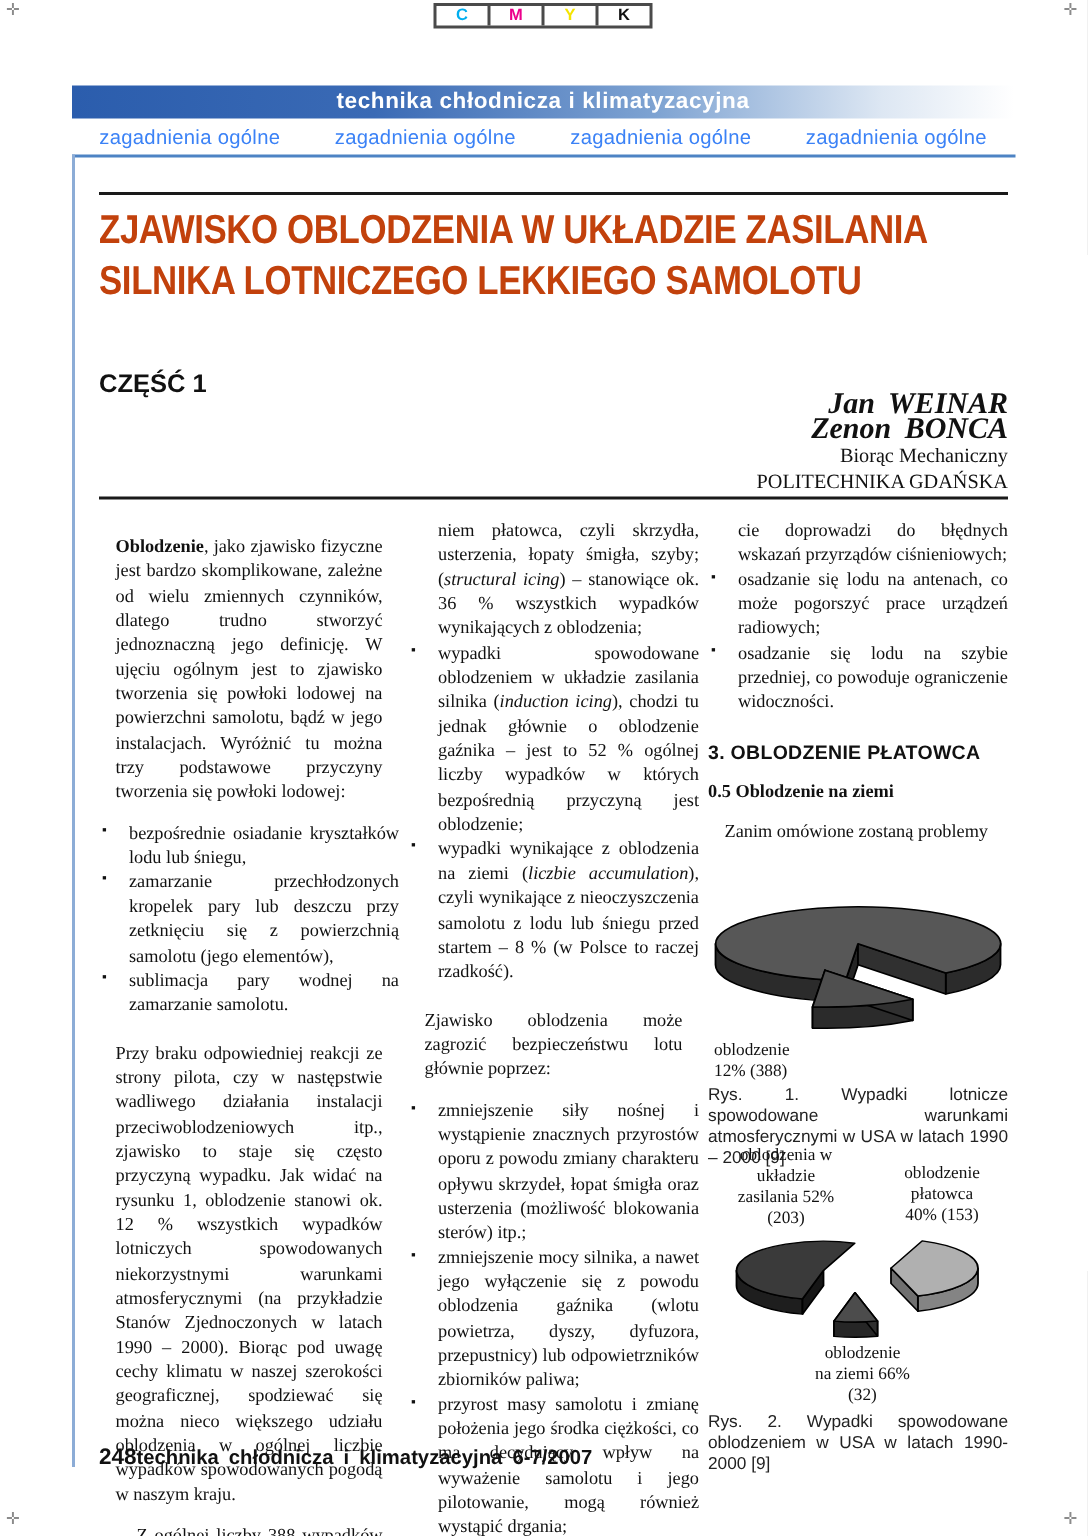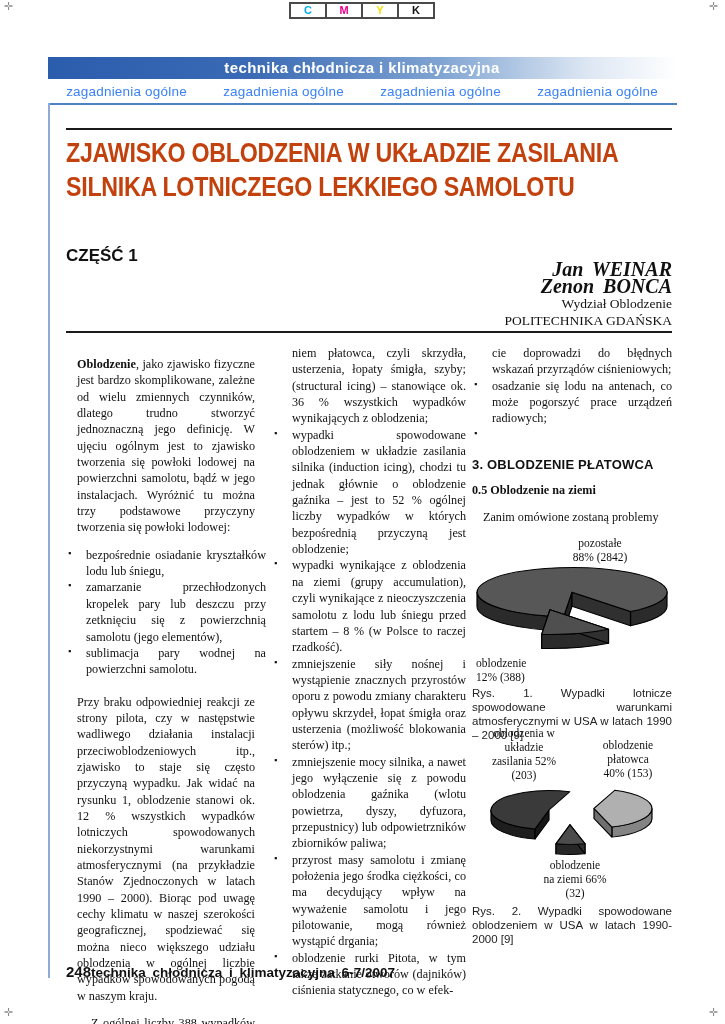--- a/index.html
+++ b/index.html
@@ -35,21 +35,21 @@
   .col{font-size:12.2px;line-height:1.34;text-align:justify;}
   .para{margin:11px;}
   .para.indent{text-indent:14px;}
   .space{margin-top:16px;}
   .bullet{display:flex;}
   .marker{flex:0 0 20px;width:20px;font-size:9px;padding-left:2px;box-sizing:border-box;}
   .btext{flex:1;text-align:justify;}
   .h-sans{font:bold 13px "Liberation Sans",sans-serif;margin-top:18px;letter-spacing:.2px;}
   .h-serif{font-weight:bold;margin-top:10px;}
   .bold{font-weight:bold;}
-  .italic{}
+  .italic{font-style:italic;}
   
   .fig{position:relative;width:200px;}
   .fig1{height:190px;margin-top:6px;}
   .fig2{height:204px;}
   .flabel{position:absolute;font:11.5px/14px "Liberation Serif",serif;text-align:center;}
   .fig svg{position:absolute;left:0;}
   .fcap{position:absolute;left:0;width:200px;font:11.5px/14px "Liberation Sans",sans-serif;
         text-align:justify;color:#222;}
   
   .footer{position:absolute;left:66px;top:963px;width:606px;display:flex;
@@ -88,61 +88,62 @@
   <div class="title">
     <div>ZJAWISKO OBLODZENIA W UKŁADZIE ZASILANIA</div>
     <div>SILNIKA LOTNICZEGO LEKKIEGO SAMOLOTU</div>
   </div>
 
   <div class="part">CZĘŚĆ 1</div>
 
   <div class="authors">
     <div class="a">Jan  WEINAR</div>
     <div class="a">Zenon  BONCA</div>
-    <div>Wydział Oblodzenie</div>
+    <div>Biorąc Mechaniczny</div>
     <div>POLITECHNIKA  GDAŃSKA</div>
   </div>
 
   <div class="rule2"></div>
 
   <div class="cols">
     <div class="col">
         <div class="para"><span class="bold">Oblodzenie</span><span>, jako zjawisko fizyczne jest bardzo skomplikowane, zależne od wielu zmiennych czynników, dlatego trudno stworzyć jednoznaczną jego definicję. W ujęciu ogólnym jest to zjawisko tworzenia się powłoki lodowej na powierzchni samolotu, bądź w jego instalacjach. Wyróżnić tu można trzy podstawowe przyczyny tworzenia się powłoki lodowej:</span></div>
         <div class="bullet">
           <span class="marker">▪</span>
           <span class="btext"><span>bezpośrednie osiadanie kryształków lodu lub śniegu,</span></span>
         </div>
         <div class="bullet">
           <span class="marker">▪</span>
           <span class="btext"><span>zamarzanie przechłodzonych kropelek pary lub deszczu przy zetknięciu się z powierzchnią samolotu (jego elementów),</span></span>
         </div>
         <div class="bullet">
           <span class="marker">▪</span>
-          <span class="btext"><span>sublimacja pary wodnej na powierzchni samolotu.</span></span>
+          <span class="btext"><span>sublimacja pary wodnej na zamarzanie samolotu.</span></span>
         </div>
         <div class="para space"><span>Przy braku odpowiedniej reakcji ze strony pilota, czy w następstwie wadliwego działania instalacji przeciwoblodzeniowych itp., zjawisko to staje się często przyczyną wypadku. Jak widać na rysunku 1, oblodzenie stanowi ok. 12 % wszystkich wypadków lotniczych spowodowanych niekorzystnymi warunkami atmosferycznymi (na przykładzie Stanów Zjednoczonych w latach 1990 – 2000). Biorąc pod uwagę cechy klimatu w naszej szerokości geograficznej, spodziewać się można nieco większego udziału oblodzenia w ogólnej liczbie wypadków spowodowanych pogodą w naszym kraju.</span></div>
         <div class="para indent"><span>Z ogólnej liczby 388 wypadków lotniczych w USA, które miały miejsce w latach 1990 – 2000 i spowodowane były oblodzeniem [9], wyróżnić można trzy podstawowe ich grupy (rys. 2):</span></div>
         <div class="bullet">
           <span class="marker">▪</span>
           <span class="btext"><span>wypadki spowodowane oblodze-</span></span>
         </div>
       </div>
     <div class="col">
         <div class="bullet">
           <span class="marker"></span>
           <span class="btext"><span>niem płatowca, czyli skrzydła, usterzenia, łopaty śmigła, szyby; (</span><span class="italic">structural icing</span><span>) – stanowiące ok. 36 % wszystkich wypadków wynikających z oblodzenia;</span></span>
         </div>
         <div class="bullet">
           <span class="marker">▪</span>
           <span class="btext"><span>wypadki spowodowane oblodzeniem w układzie zasilania silnika (</span><span class="italic">induction icing</span><span>), chodzi tu jednak głównie o oblodzenie gaźnika – jest to 52 % ogólnej liczby wypadków w których bezpośrednią przyczyną jest oblodzenie;</span></span>
         </div>
         <div class="bullet">
           <span class="marker">▪</span>
-          <span class="btext"><span>wypadki wynikające z oblodzenia na ziemi (</span><span class="italic">grupy accumulation</span><span>), czyli wynikające z nieoczyszczenia samolotu z lodu lub śniegu przed startem – 8 % (w Polsce to raczej rzadkość).</span></span>
-        </div>
+          <span class="btext"><span>wypadki wynikające z oblodzenia na ziemi (</span><span class="italic">liczbie accumulation</span><span>), czyli wynikające z nieoczyszczenia samolotu z lodu lub śniegu przed startem – 8 % (w Polsce to raczej rzadkość).</span></span>
+        </div>
+        <div class="para space"><span>Zjawisko oblodzenia może zagrozić bezpieczeństwu lotu głównie poprzez:</span></div>
         <div class="bullet">
           <span class="marker">▪</span>
           <span class="btext"><span>zmniejszenie siły nośnej i wystąpienie znacznych przyrostów oporu z powodu zmiany charakteru opływu skrzydeł, łopat śmigła oraz usterzenia (możliwość blokowania sterów) itp.;</span></span>
         </div>
         <div class="bullet">
           <span class="marker">▪</span>
           <span class="btext"><span>zmniejszenie mocy silnika, a nawet jego wyłączenie się z powodu oblodzenia gaźnika (wlotu powietrza, dyszy, dyfuzora, przepustnicy) lub odpowietrzników zbiorników paliwa;</span></span>
         </div>
         <div class="bullet">
           <span class="marker">▪</span>
@@ -158,29 +159,26 @@
     <div class="bullet">
           <span class="marker"></span>
           <span class="btext"><span>cie doprowadzi do błędnych wskazań przyrządów ciśnieniowych;</span></span>
         </div>
         <div class="bullet">
           <span class="marker">▪</span>
           <span class="btext"><span>osadzanie się lodu na antenach, co może pogorszyć prace urządzeń radiowych;</span></span>
         </div>
         <div class="bullet">
           <span class="marker">▪</span>
+          <span class="btext"><span>osadzanie się lodu na szybie przedniej, co powoduje ograniczenie widoczności.</span></span>
         </div>
         <div class="h-sans"><span>3.  OBLODZENIE PŁATOWCA</span></div>
         <div class="h-serif"><span>0.5 Oblodzenie na ziemi</span></div>
         <div class="para"><span>Zanim omówione zostaną problemy</span></div>
     <div class="fig fig1">
-      <div class="flabel" style="top:0;left:58px;width:140px;">
-        <div>pozostałe</div>
-        <div>88% (2842)</div>
-      </div>
       <svg width="200" height="88" viewBox="0 0 200 100" preserveAspectRatio="none" style="top:28px;">
         <g stroke="#000" stroke-width="1.2" stroke-linejoin="round">
           <path d="M 91.7 59.9 A 95 28 0 0 1 5 32 L 5 48 A 95 28 0 0 0 91.7 75.9 Z" fill="#2b2b2b"></path>
           <path d="M 195 32 A 95 28 0 0 1 158.5 54.1 L 158.5 70.1 A 95 28 0 0 0 195 48 Z" fill="#2b2b2b"></path>
           <path d="M 100 32 L 91.7 59.9 L 91.7 75.9 L 100 48 Z" fill="#242424"></path>
           <path d="M 100 32 L 158.5 54.1 L 158.5 70.1 L 100 48 Z" fill="#303030"></path>
           <path d="M 100 32 L 91.7 59.9 A 95 28 0 1 1 158.5 54.1 Z" fill="#575757"></path>
           <path d="M 78 52 L 69.7 79.9 L 69.7 95.9 L 78 68 Z" fill="#242424"></path>
           <path d="M 136.5 74.1 A 95 28 0 0 1 69.7 79.9 L 69.7 95.9 A 95 28 0 0 0 136.5 90.1 Z" fill="#2b2b2b"></path>
           <path d="M 78 52 L 136.5 74.1 L 136.5 90.1 L 78 68 Z" fill="#303030"></path>

